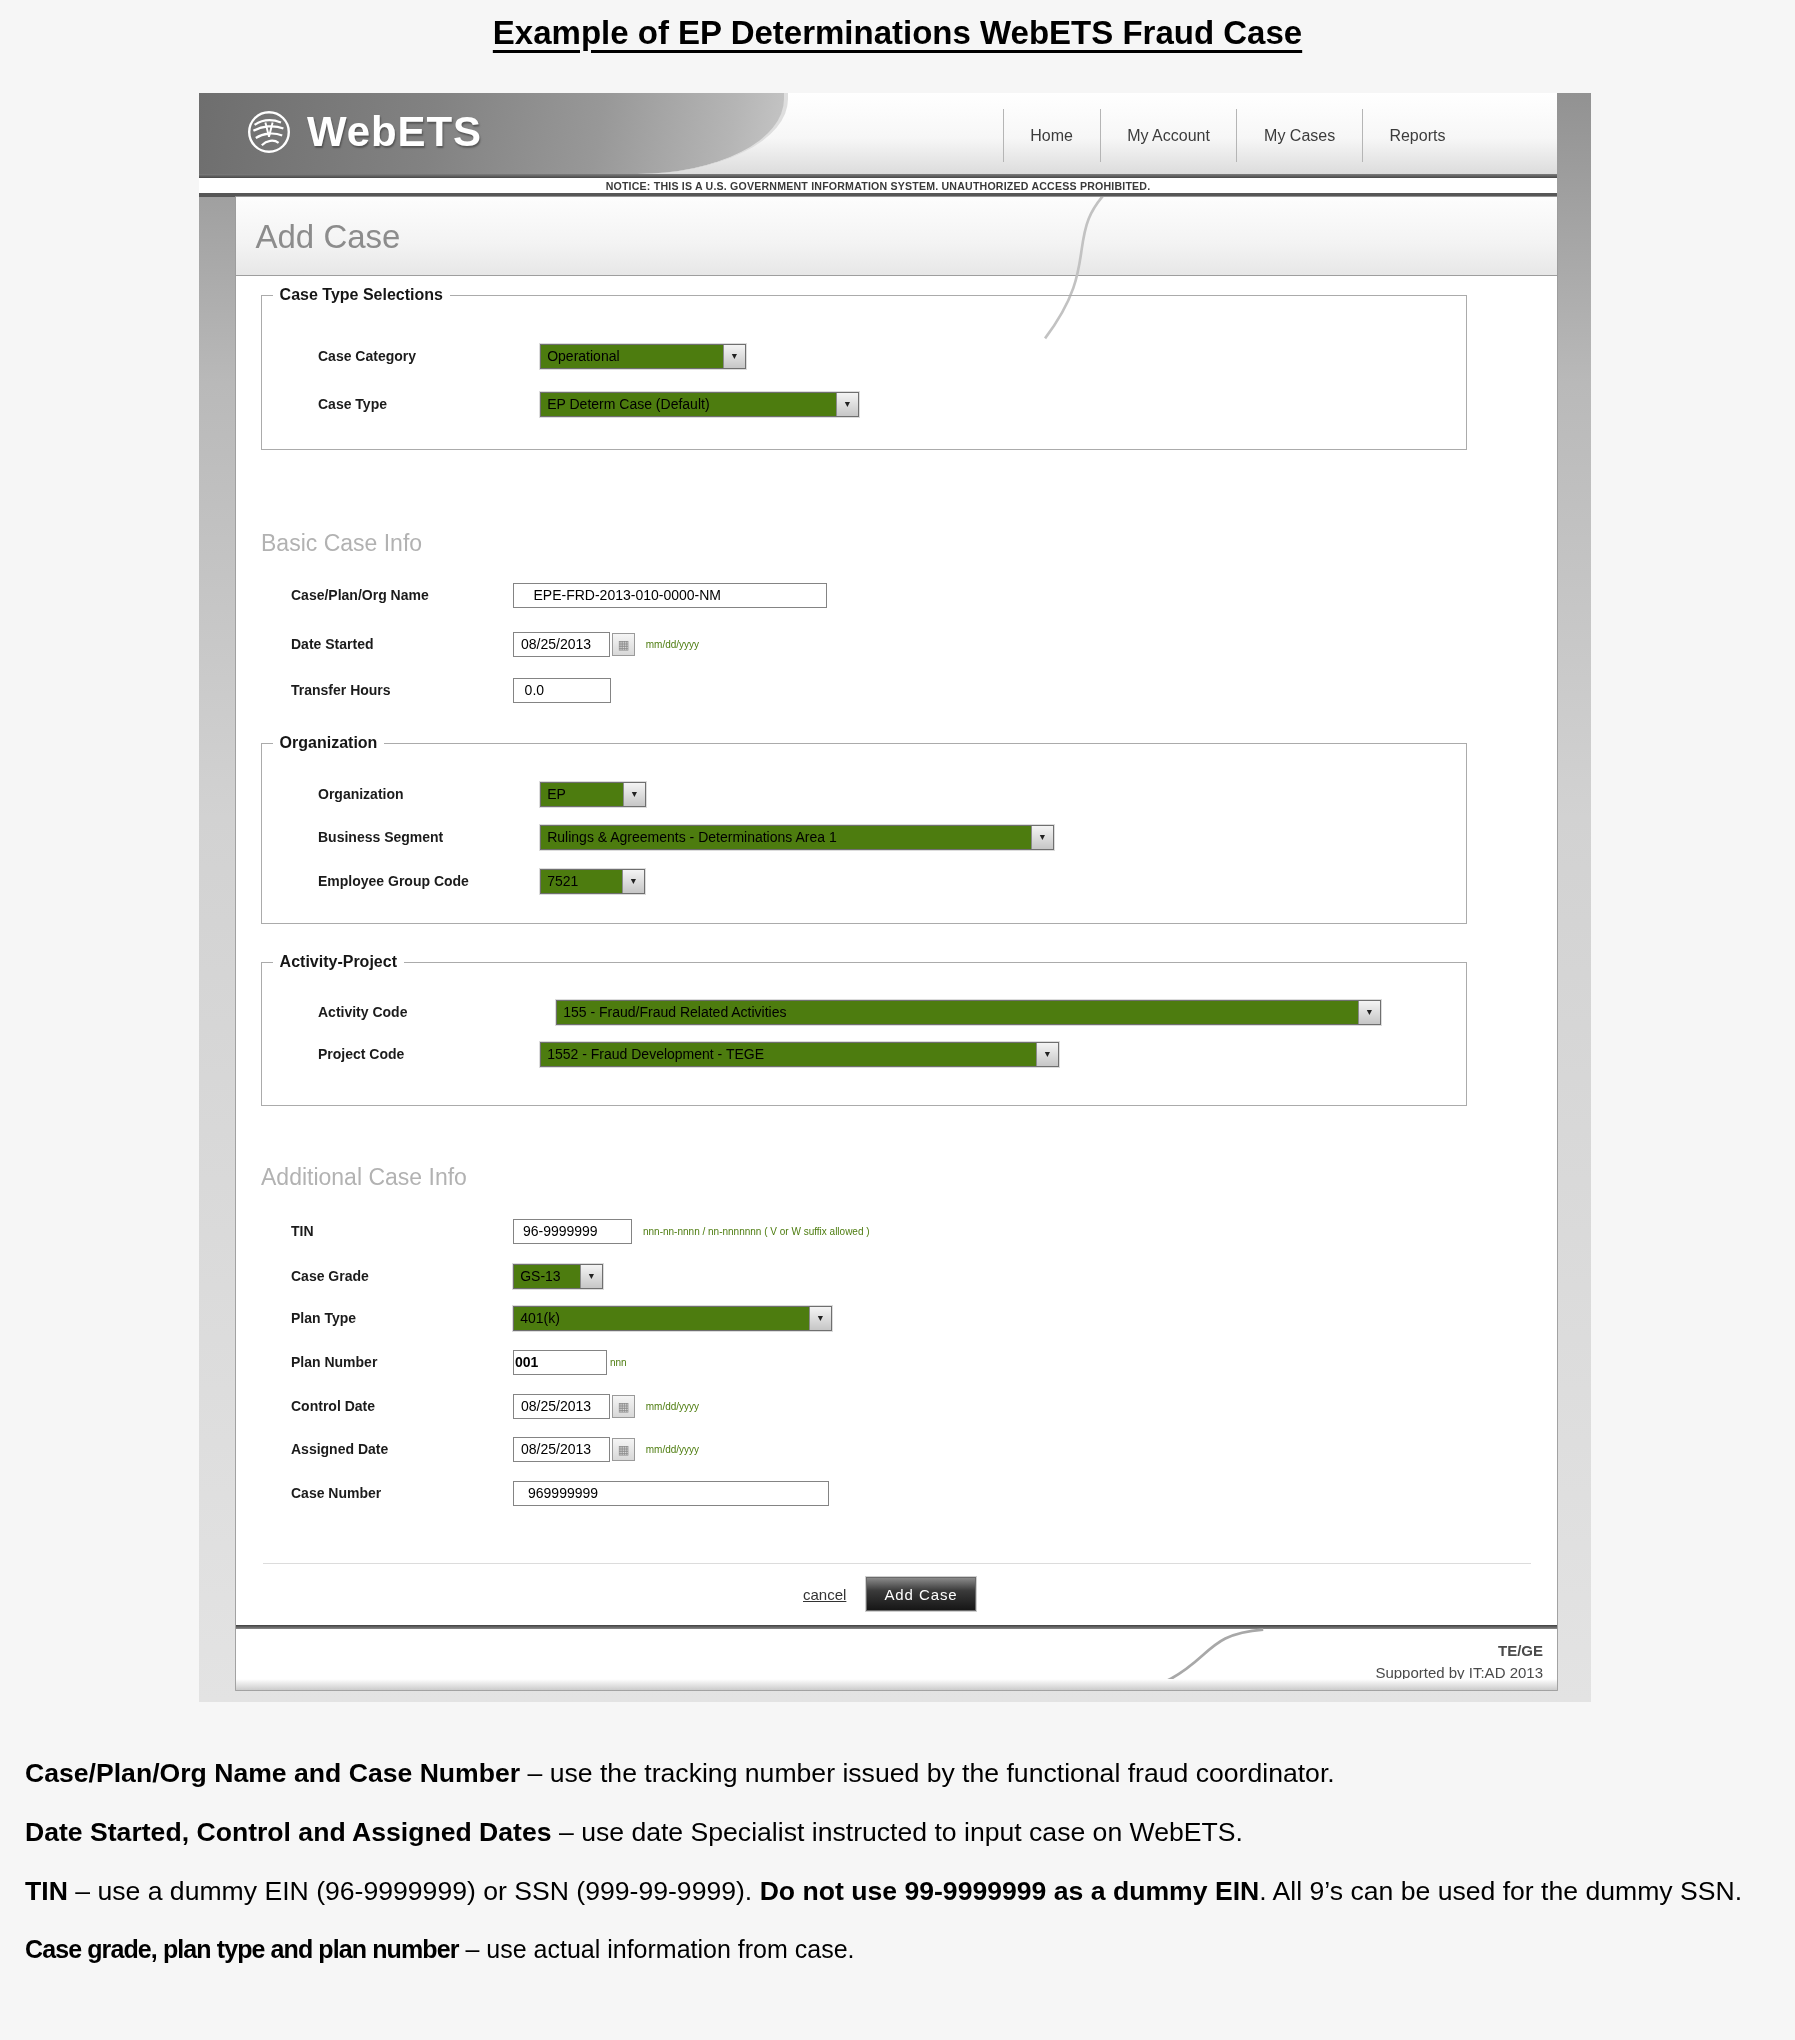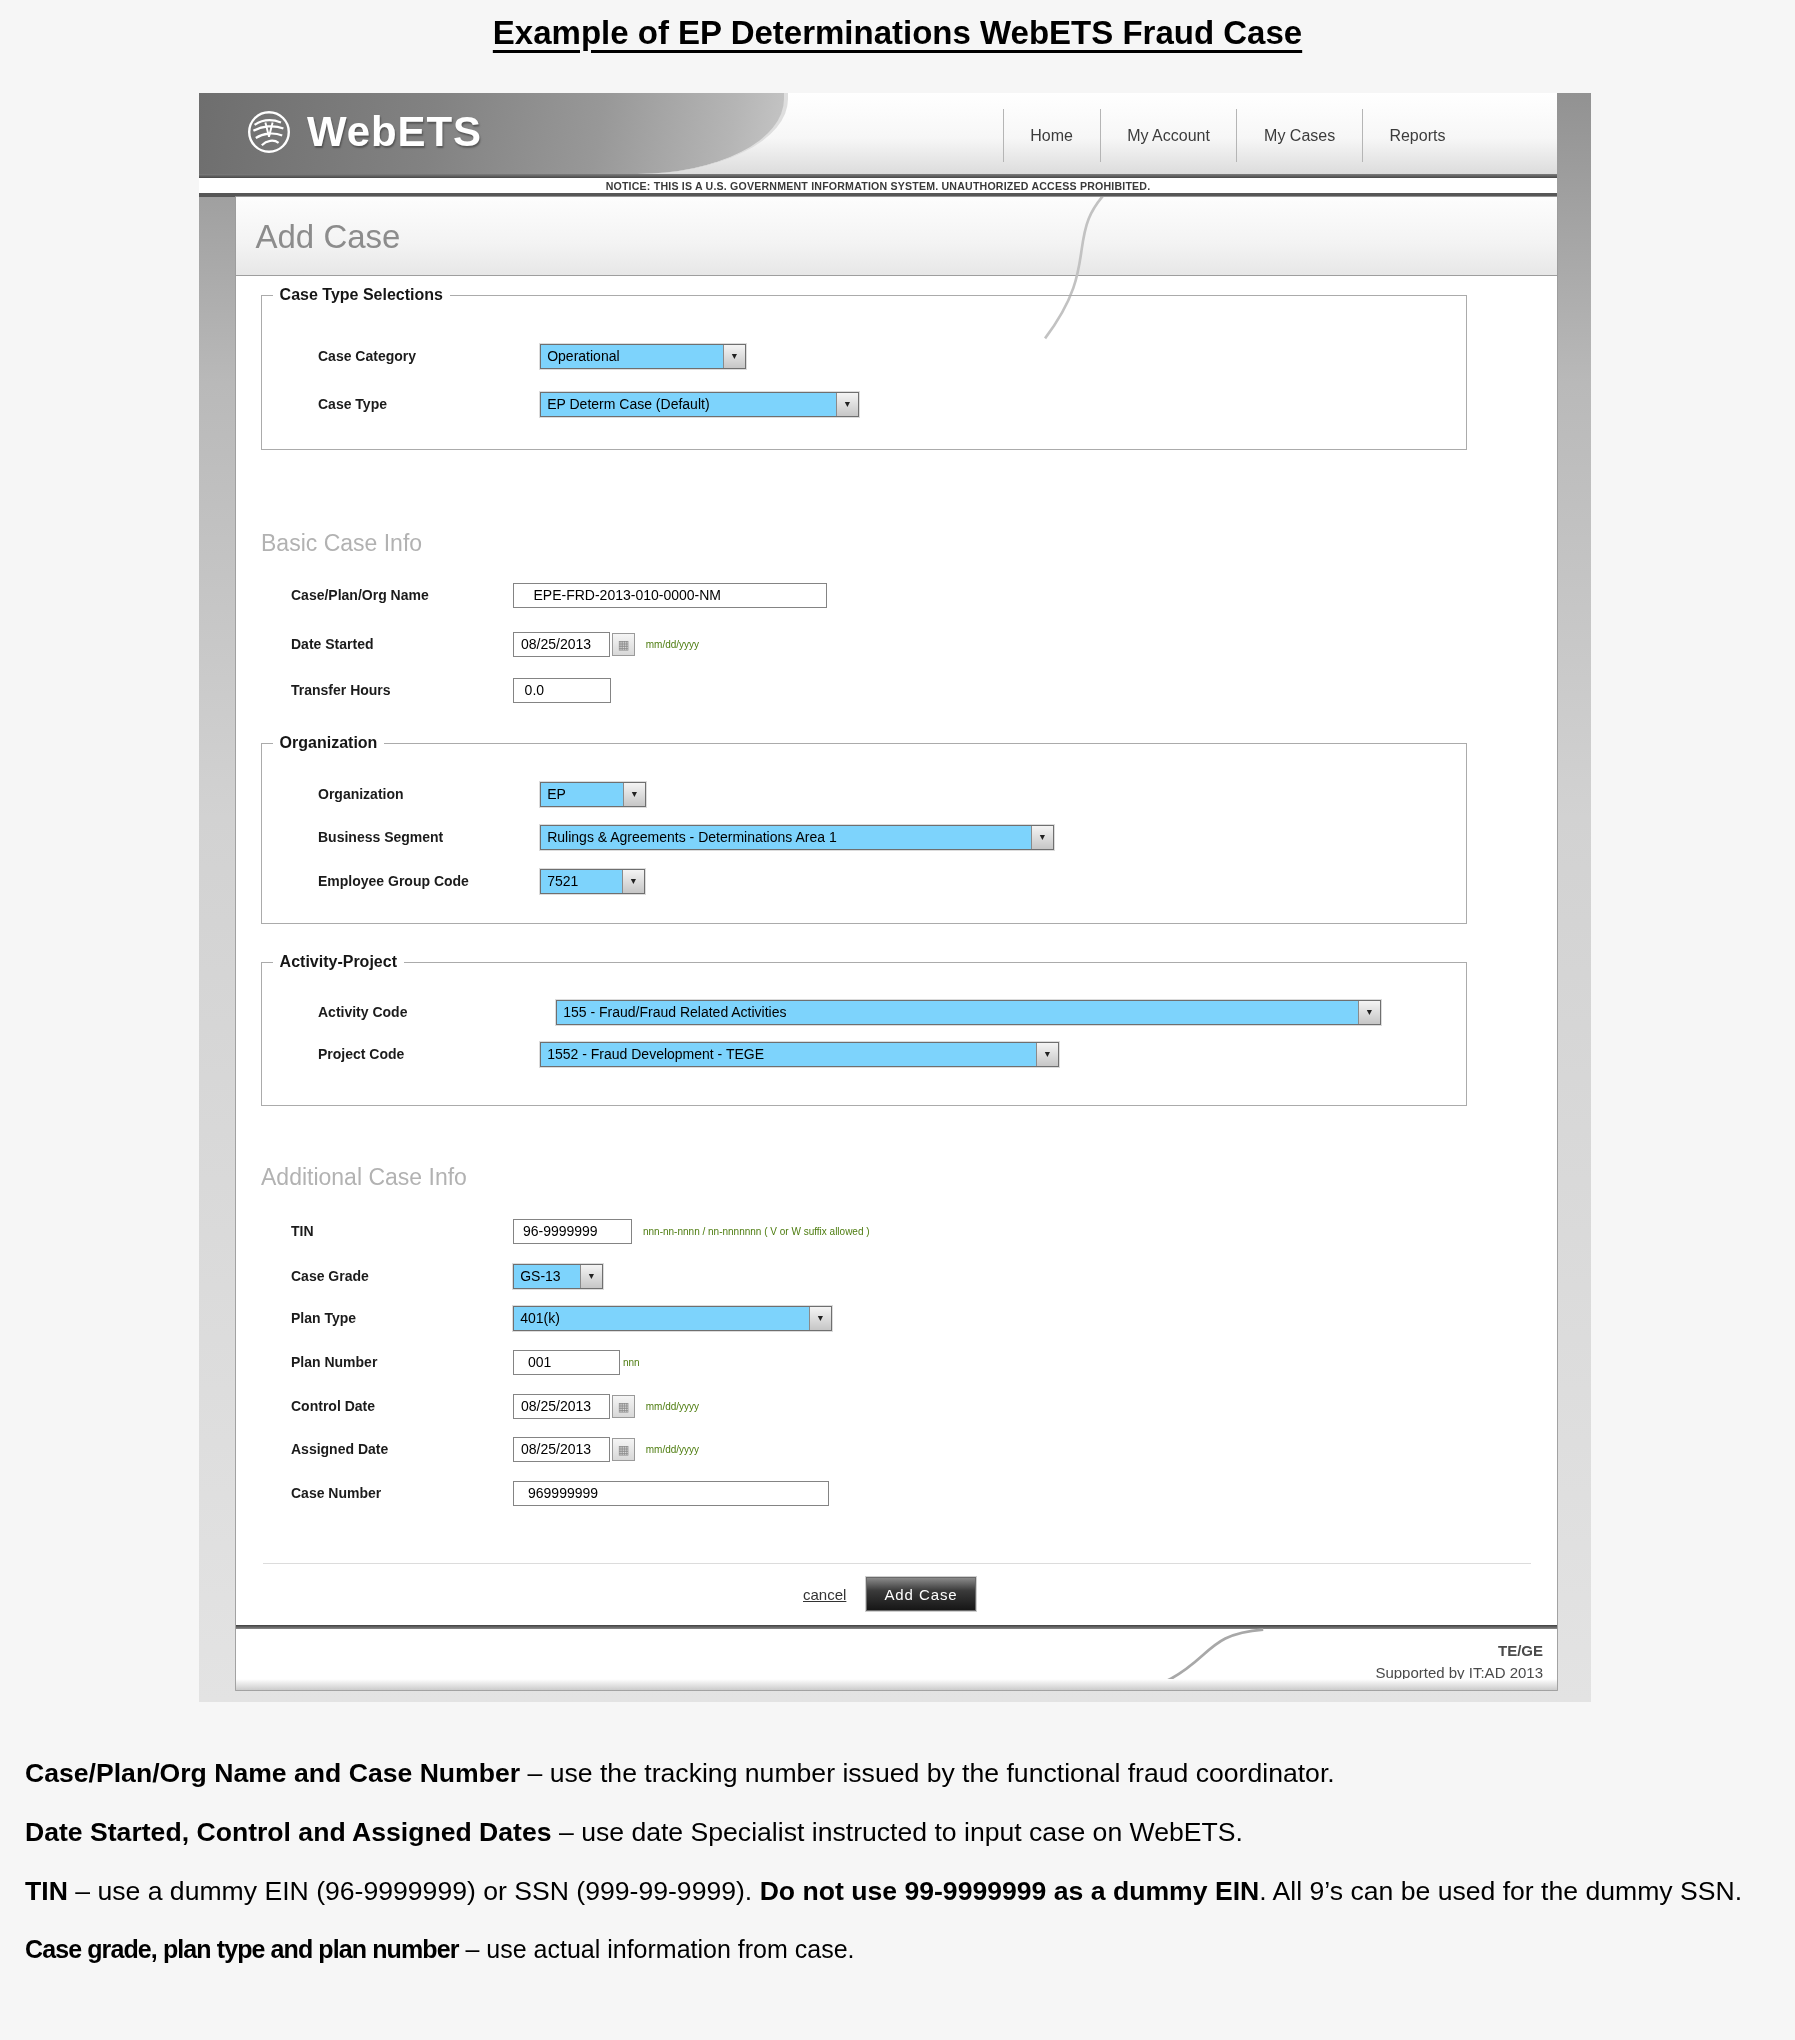--- a/index.html
+++ b/index.html
@@ -79,21 +79,21 @@
   .frow.plain{left:55px;}
   .flabel{width:222px;font-size:14px;font-weight:bold;color:#1b1b1b;flex:0 0 auto;}
   
   .tinput{
     height:23px;border:0.9px solid #848484;background:#fff;font-family:"Liberation Sans",sans-serif;
     font-size:14px;color:#000;padding:0 3.5px 0 7px;box-sizing:content-box;
   }
   .tinput.center{padding-left:19.5px;}
   
   .sel{
-    height:25px;border:0.9px solid #6f6f6f;background:#7dd3fc;display:flex;align-items:center;
+    height:25px;border:0.9px solid #6f6f6f;background:#4d7c0f;display:flex;align-items:center;
     box-sizing:border-box;outline:0.9px solid #dcdcdc;
   }
   .sel-text{flex:1;font-size:14px;color:#000;padding-left:6.2px;white-space:nowrap;overflow:hidden;}
   .sel-arrow{
     width:21px;height:100%;flex:0 0 auto;display:flex;align-items:center;justify-content:center;
     background:linear-gradient(180deg,#f4f4f4,#c6c6c6);border-left:0.9px solid #8a8a8a;
     font-size:8.9px;color:#222;
   }
   .cal-btn{
     width:21px;height:21px;margin-left:2.7px;border:0.9px solid #9a9a9a;
@@ -265,21 +265,21 @@
     </div>
     <div class="frow plain" style="top:1108px;">
       <span class="flabel">Plan Type</span>
       <div class="sel" style="width:319px;">
         <span class="sel-text">401(k)</span>
         <span class="sel-arrow">▼</span>
       </div>
     </div>
     <div class="frow plain" style="top:1152px;">
       <span class="flabel">Plan Number</span>
-      <input class="tinput" style="width: 87px; padding-left: 14px;" value="001">
+      <input class="tinput" style="width: 87px; padding-left: 1px; font-weight: bold;" value="001">
       <span class="hint tight">nnn</span>
     </div>
     <div class="frow plain" style="top:1196px;">
       <span class="flabel">Control Date</span>
       <input class="tinput" style="width: 84px;" value="08/25/2013">
       <span class="cal-btn">▦</span>
       <span class="hint">mm/dd/yyyy</span>
     </div>
     <div class="frow plain" style="top:1239px;">
       <span class="flabel">Assigned Date</span>

